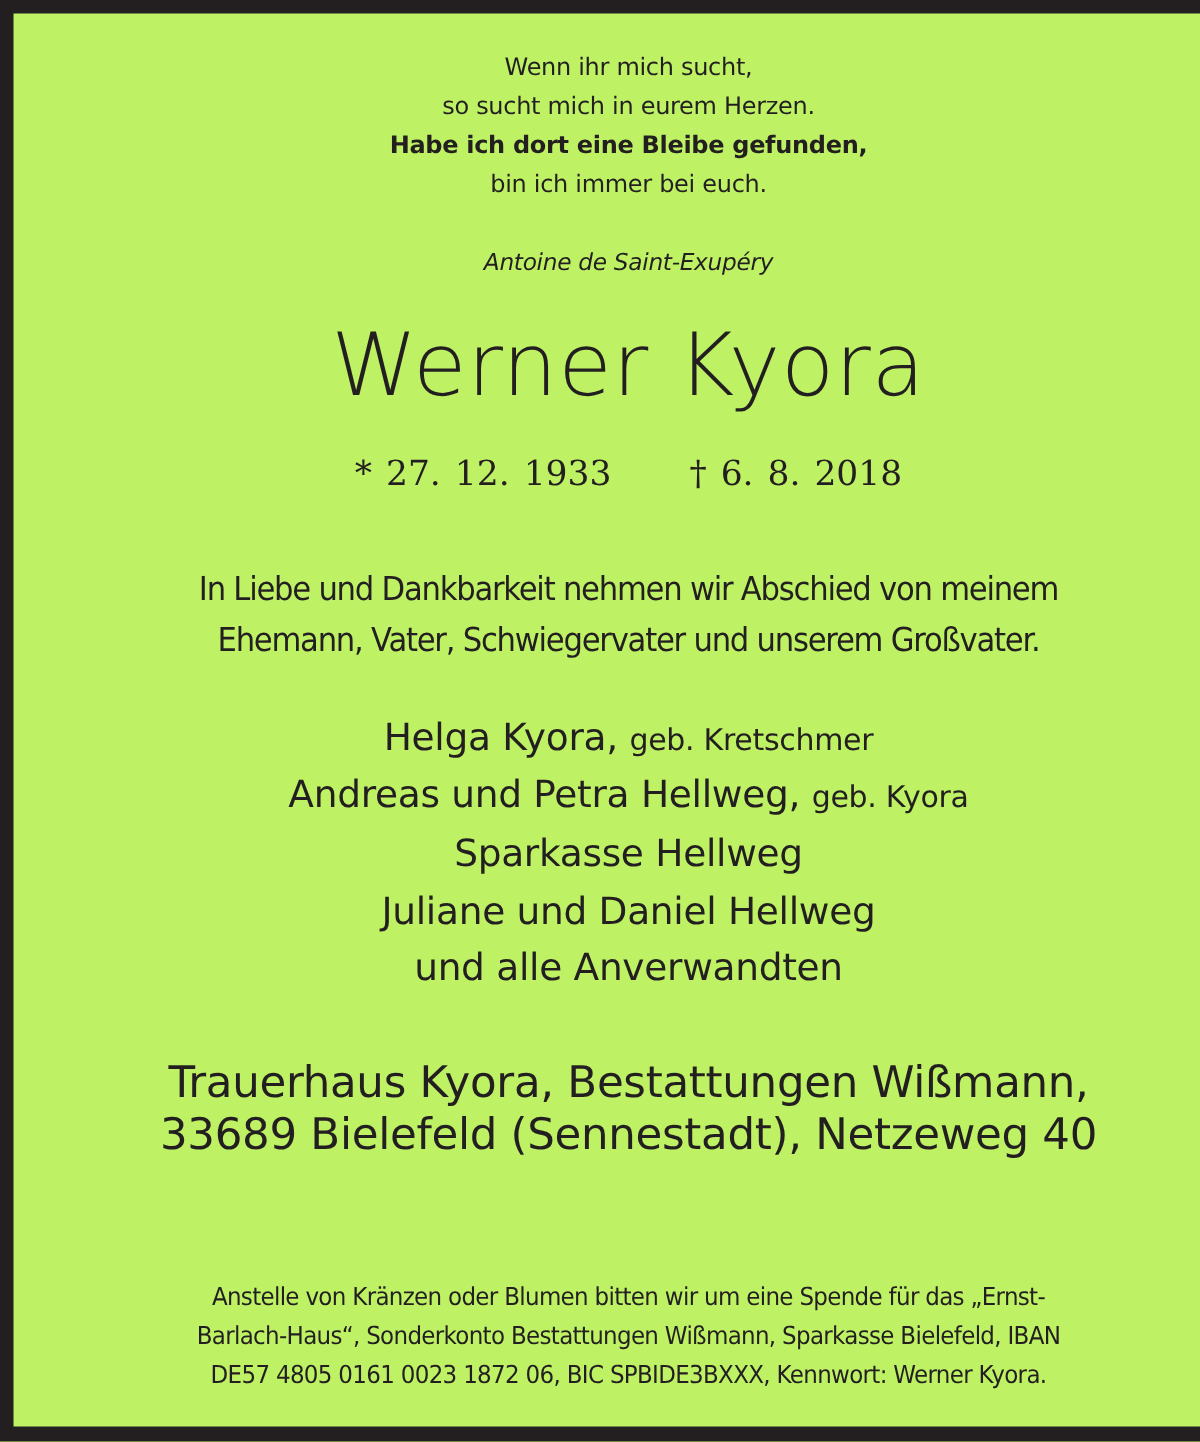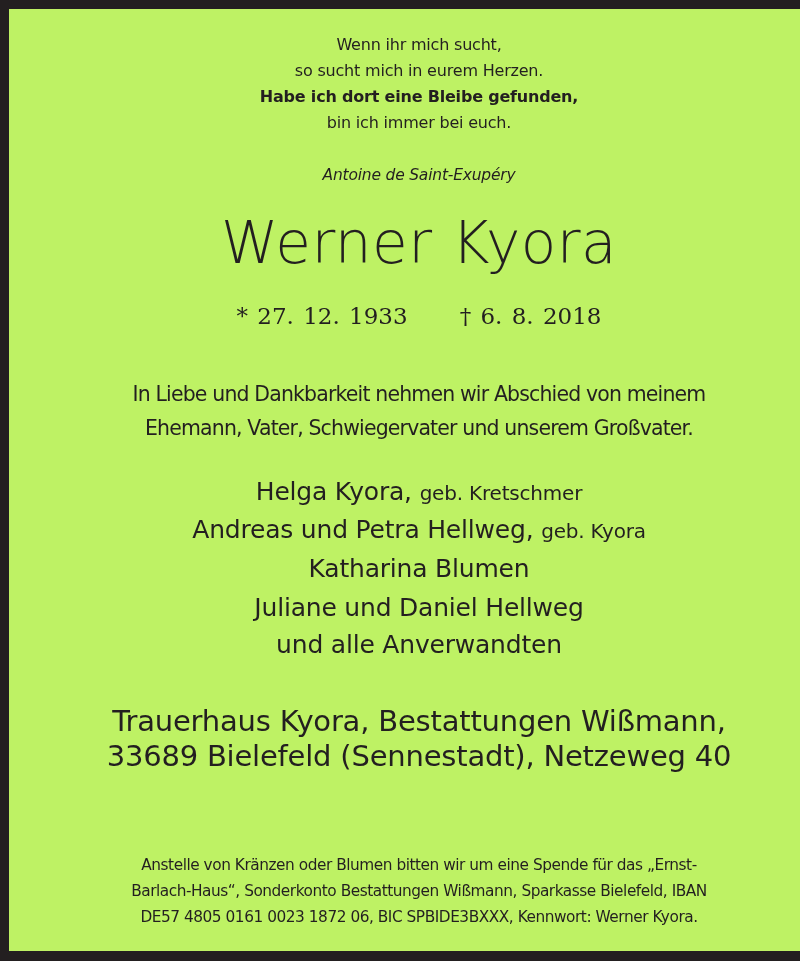--- a/index.html
+++ b/index.html
@@ -58,21 +58,21 @@
   </div>
 
   <div>
     <div class="line mourner" style="top:468px;">
       <span>Helga Kyora,</span> <span class="nee">geb. Kretschmer</span>
     </div>
     <div class="line mourner" style="top:506px;">
       <span>Andreas und Petra Hellweg,</span> <span class="nee">geb. Kyora</span>
     </div>
     <div class="line mourner" style="top:545px;">
-      <span>Katharina Blumen</span>
+      <span>Sparkasse Hellweg</span>
     </div>
     <div class="line mourner" style="top:584px;">
       <span>Juliane und Daniel Hellweg</span>
     </div>
     <div class="line mourner" style="top:621px;">
       <span>und alle Anverwandten</span>
     </div>
   </div>
 
   <div>

